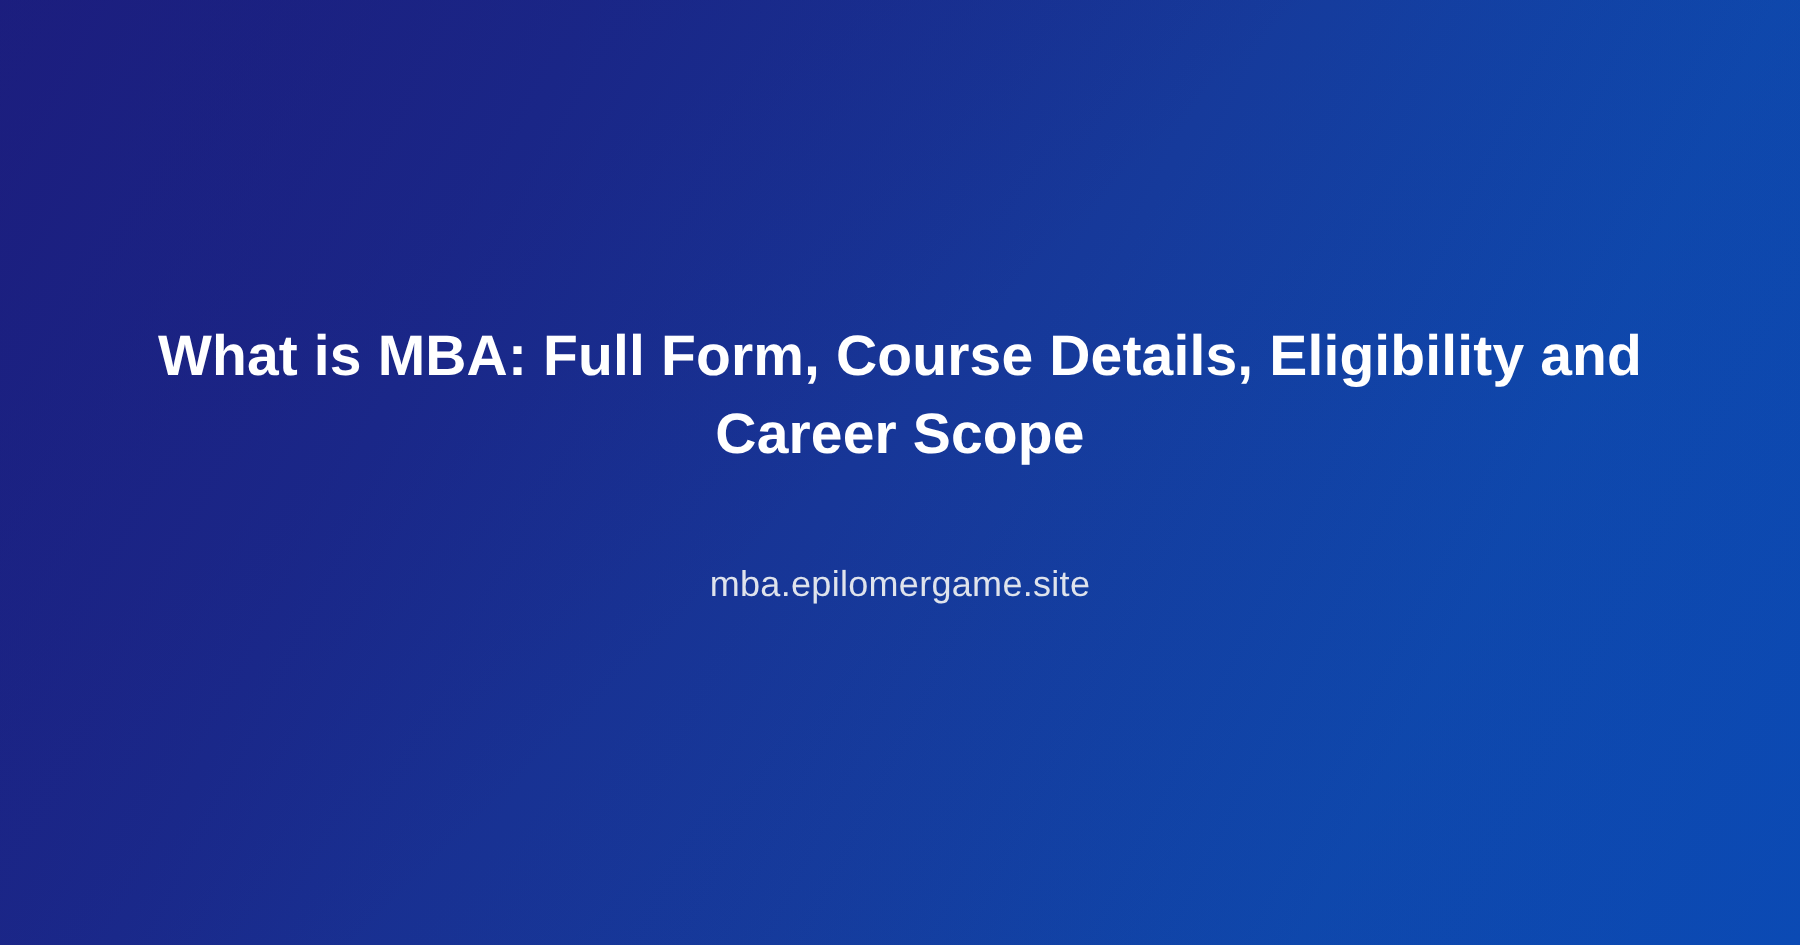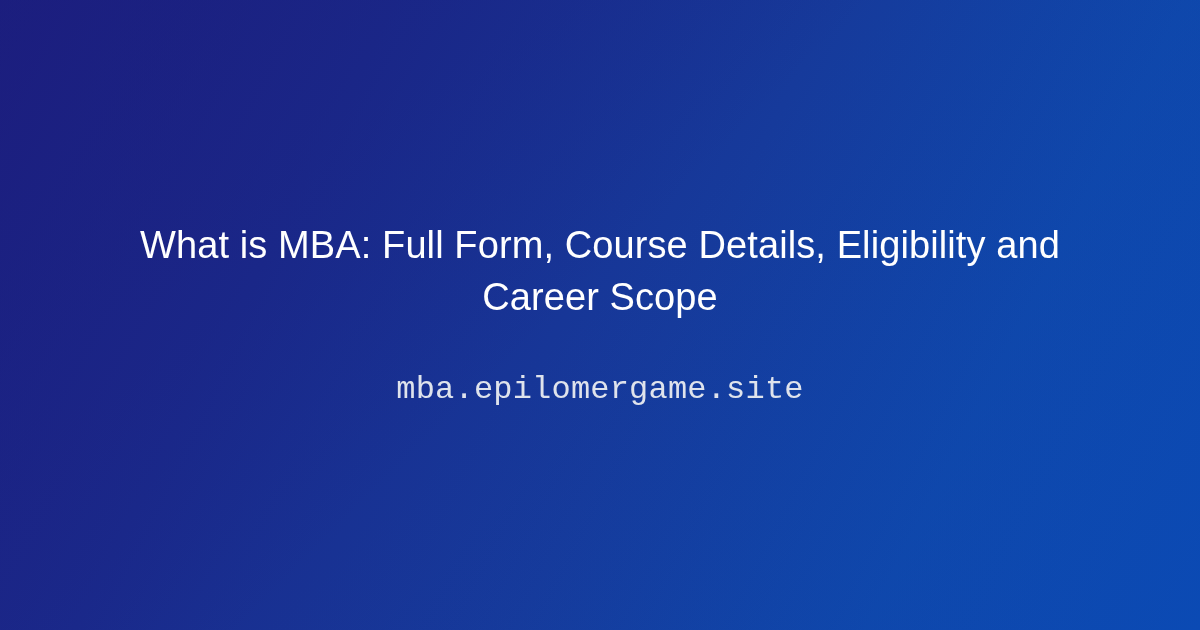--- a/index.html
+++ b/index.html
@@ -43,38 +43,37 @@
     display: flex;
     flex-direction: column;
     align-items: center;
     text-align: center;
   }
 
   .og-title {
     margin: 0;
     width: 1000px;
     font-size: 38px;
-    font-weight: 400;
+    font-weight: 700;
     line-height: 1.36;
     letter-spacing: 0.1px;
     color: #ffffff;
     text-align: center;
     word-wrap: break-word;
   }
 
   .og-subtitle {
-    margin: 0;
+    margin: 12px;
     padding-top: 46px;
-    font-size: 32px;
+    font-size: 24px;
     font-weight: 400;
     line-height: 1.25;
     letter-spacing: 0.2px;
     color: #dfe3ec;
     text-align: center;
-    font-family: Liberation Mono, monospace;
   }
 </style>
 </head>
 <body>
 
 <div class="og-card">
   <div class="content">
     <h1 class="og-title">What is MBA: Full Form, Course Details, Eligibility and Career Scope</h1>
     <div class="og-subtitle">mba.epilomergame.site</div>
   </div>

